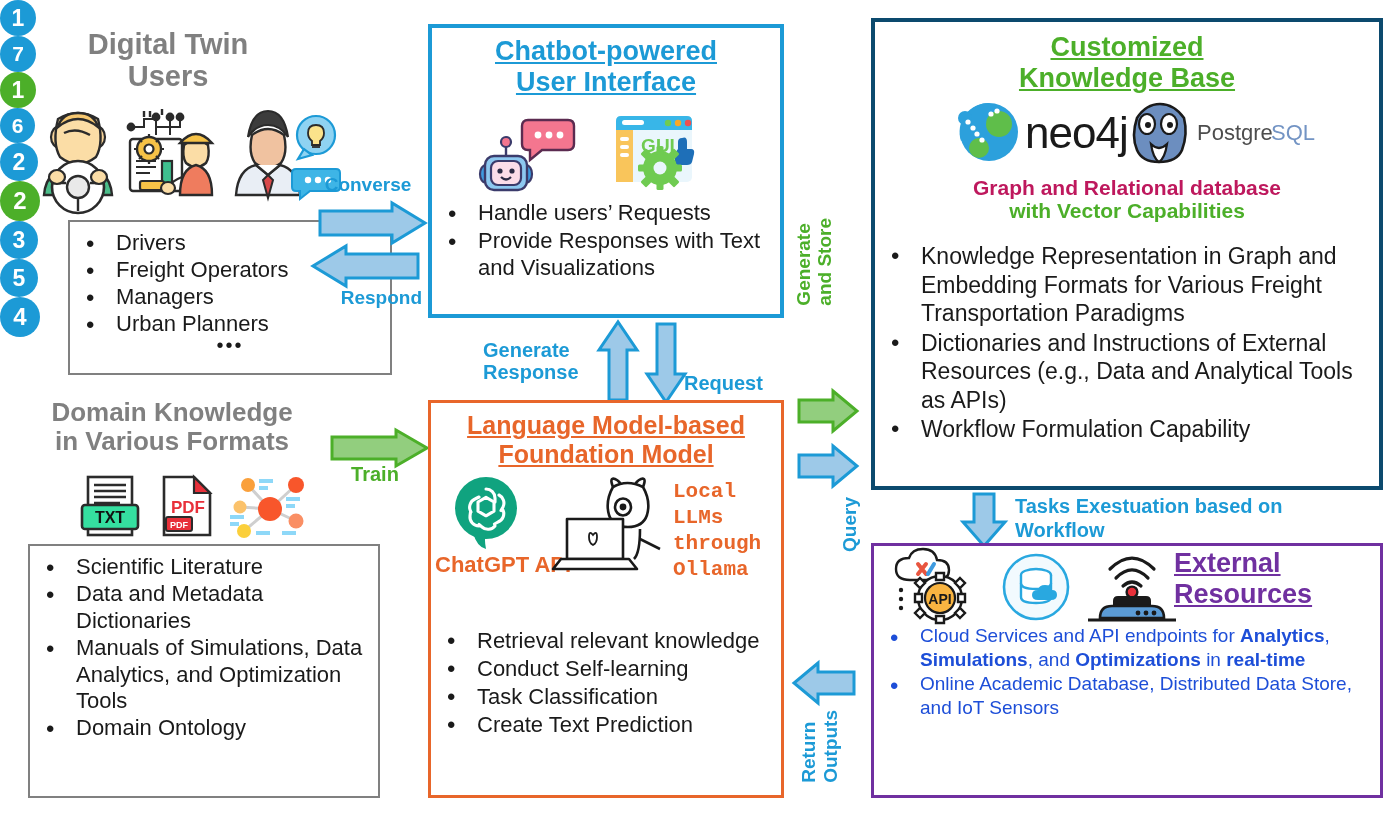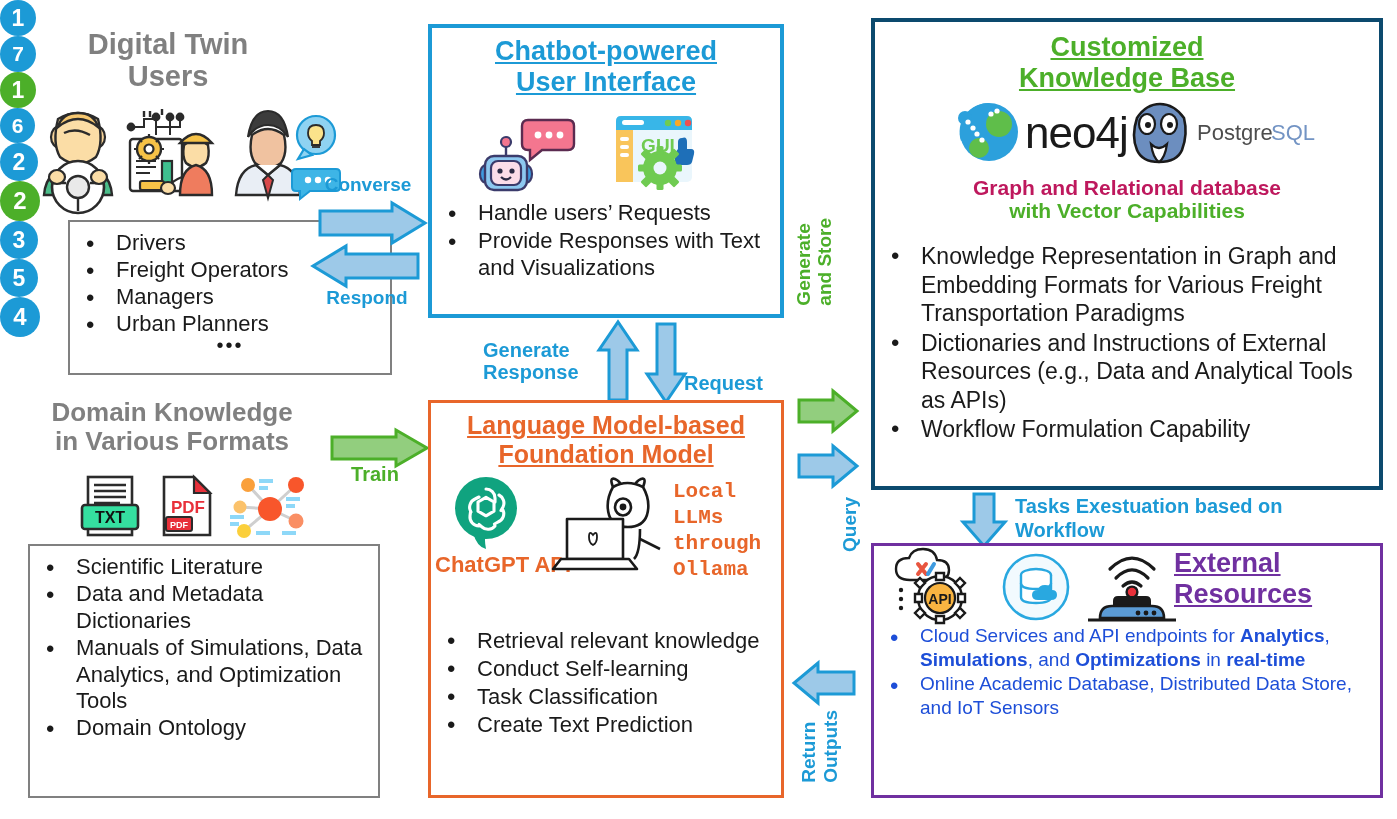--- a/index.html
+++ b/index.html
@@ -149,21 +149,21 @@
 </div>
 
 <div class="num" style="left:350px;top:133px;width:36px;height:36px;background:#1C9AD6;font-size:23px;">1</div>
 <div class="lbl" style="position:absolute;left:316px;top:175px;width:104px;text-align:center;color:#1C9AD6;font-size:19px;">Converse</div>
 <svg style="position:absolute;left:318px;top:201px;" width="110" height="44" viewBox="0 0 110 44">
   <path d="M2 10 H74 V2 L107 22 L74 42 V34 H2 Z" fill="#9DC9E8" stroke="#1C9AD6" stroke-width="3"></path>
 </svg>
 <svg style="position:absolute;left:310px;top:244px;" width="110" height="44" viewBox="0 0 110 44">
   <path d="M108 10 H36 V2 L3 22 L36 42 V34 H108 Z" fill="#9DC9E8" stroke="#1C9AD6" stroke-width="3"></path>
 </svg>
-<div class="lbl" style="position:absolute;left:312px;top:288px;width:110px;text-align:center;color:#1C9AD6;font-size:19px;">Respond</div>
+<div class="lbl" style="position:absolute;left:312px;top:288px;width:110px;text-align:right;color:#1C9AD6;font-size:19px;">Respond</div>
 <div class="num" style="left:350px;top:316px;width:36px;height:36px;background:#1C9AD6;font-size:21px;">7</div>
 
 <div class="num" style="left:352px;top:390px;width:36px;height:36px;background:#4CAF29;font-size:23px;">1</div>
 <svg style="position:absolute;left:330px;top:428px;" width="100" height="40" viewBox="0 0 100 40">
   <path d="M2 9 H66 V2 L97 20 L66 38 V31 H2 Z" fill="#92CE7E" stroke="#4CAF29" stroke-width="3"></path>
 </svg>
 <div class="lbl" style="position:absolute;left:330px;top:463px;width:90px;text-align:center;color:#4CAF29;font-size:20px;">Train</div>
 
 <div class="box" style="left:428px;top:24px;width:356px;height:294px;border:4px solid #1C9AD6;">
   <div class="ttl" style="color:#1C9AD6;font-size:27px;margin-top:8px;">Chatbot-powered</div>

